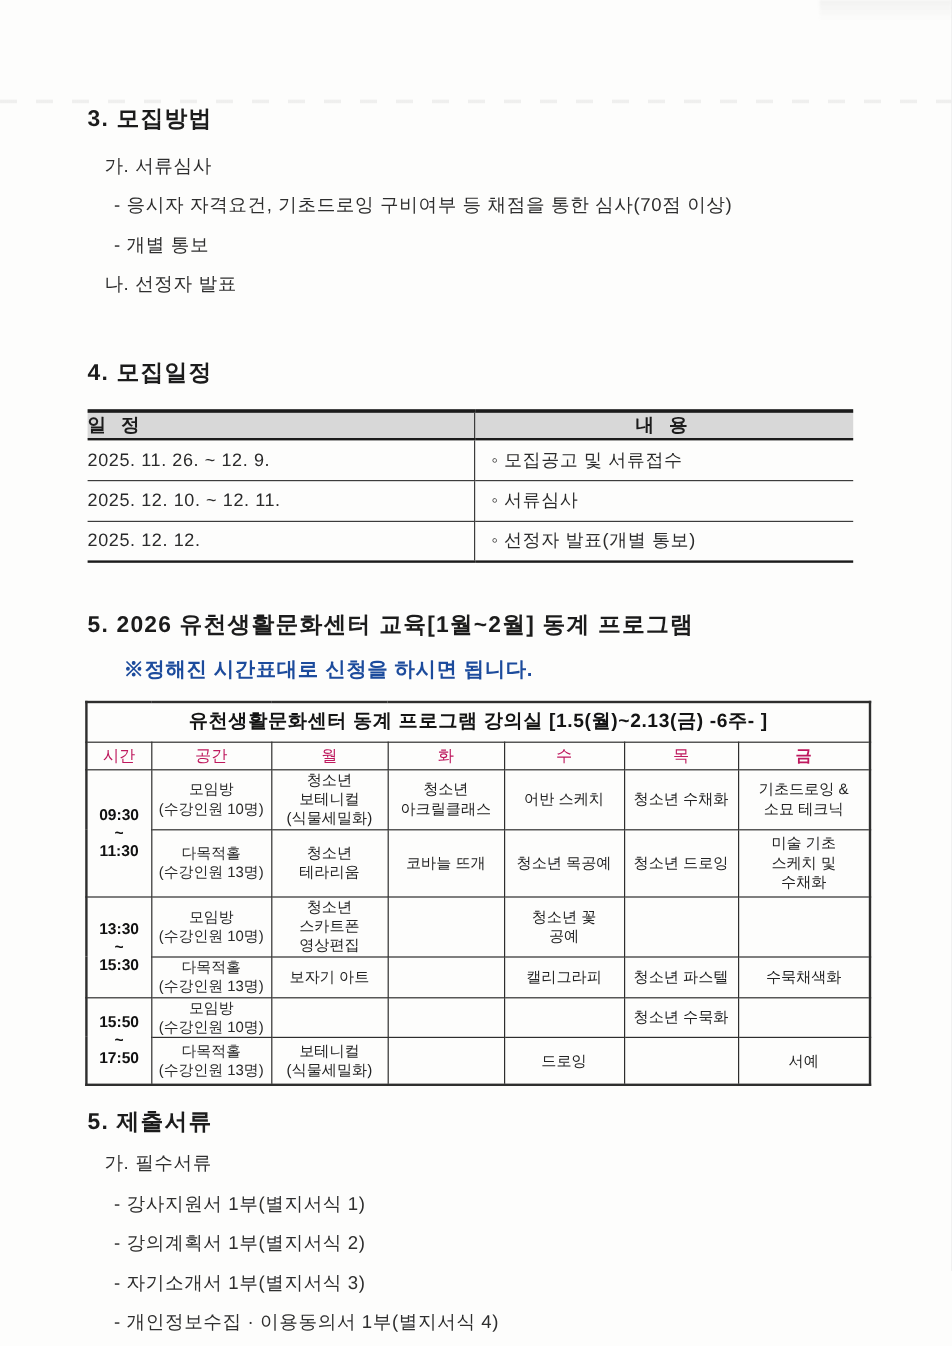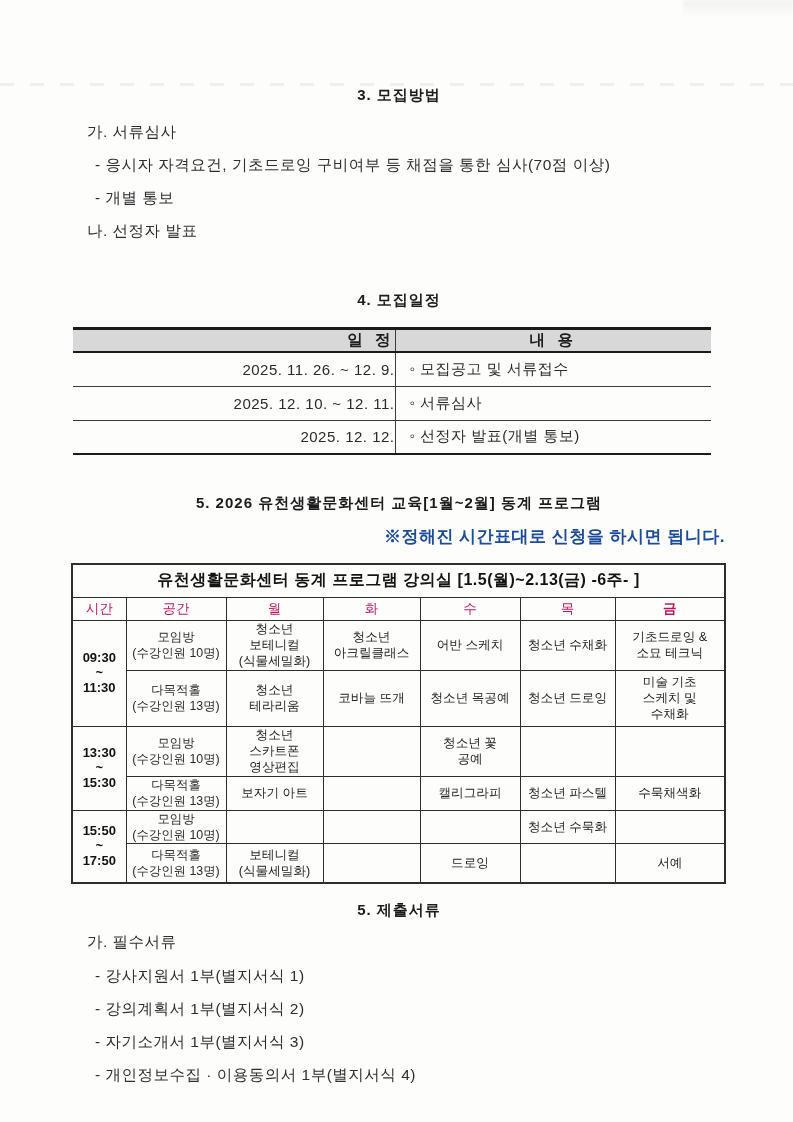--- a/index.html
+++ b/index.html
@@ -23,47 +23,47 @@
   }
   .scan-noise-corner {
     position: absolute; right: 0; top: 0; width: 110px; height: 18px;
     background: linear-gradient(180deg, rgba(150,150,150,.10), rgba(255,255,255,0));
     filter: blur(1px);
   }
 
   .content { position: absolute; left: 73px; top: 86px; width: 652px; }
 
   .sec-heading {
-    font-size: 15px; font-weight: bold; color: #1c1c1c;
-    letter-spacing: 1px; margin-bottom: 17px; text-align: center;
+    font-size: 19px; font-weight: bold; color: #1c1c1c;
+    letter-spacing: 1px; margin-bottom: 17px;
   }
   .line { font-size: 15.5px; color: #2e2e2e; letter-spacing: .5px; margin-bottom: 13px; line-height: 1.3; }
   .indent-1 { padding-left: 14px; }
   .indent-2 { padding-left: 22px; }
 
   
   .t4 { border-collapse: collapse; width: 638px; margin-top: 1px; table-layout: fixed; }
   .t4 th {
     background: #d8d8d8;
     border-top: 3px solid #1b1b1b;
     border-bottom: 2px solid #1b1b1b;
     font-size: 15.5px; font-weight: bold; letter-spacing: 4px;
     height: 24px; color: #1c1c1c;
   }
   .t4 td {
     border-bottom: 1px solid #3c3c3c;
     height: 34px; font-size: 15px; color: #2b2b2b; letter-spacing: .5px;
   }
   .t4 tr:last-child td { border-bottom: 2.5px solid #1b1b1b; }
-  .t4 .c-date { width: 322px; text-align: right; border-right: 1.2px solid #3c3c3c; }
+  .t4 .c-date { width: 322px; text-align: left; border-right: 1.2px solid #3c3c3c; }
   .t4 th.c-date { border-right: 1.2px solid #3c3c3c; }
   .t4 .c-desc { text-align: left; padding-left: 14px; }
 
   
-  .note { font-size: 17px; font-weight: bold; letter-spacing: .5px; margin: 0 0 15px 30px; text-align: right; }
+  .note { font-size: 17px; font-weight: bold; letter-spacing: .5px; margin: 0 0 15px 30px; }
 
   .sched { border-collapse: collapse; width: 653px; table-layout: fixed; margin-left: -2px; }
   .sched, .sched td { border: 1px solid #2e2e2e; }
   .sched { border-width: 2px; }
   .sched td { vertical-align: middle; text-align: center; white-space: pre-line; }
   .sched .title-cell {
     font-size: 16px; font-weight: bold; color: #141414; letter-spacing: .5px;
     height: 33px; border-bottom: 1.6px solid #2e2e2e;
   }
   .sched .hdr td { height: 23px; font-size: 13.5px; color: #be185d; border-bottom: 1.6px solid #2e2e2e; }

